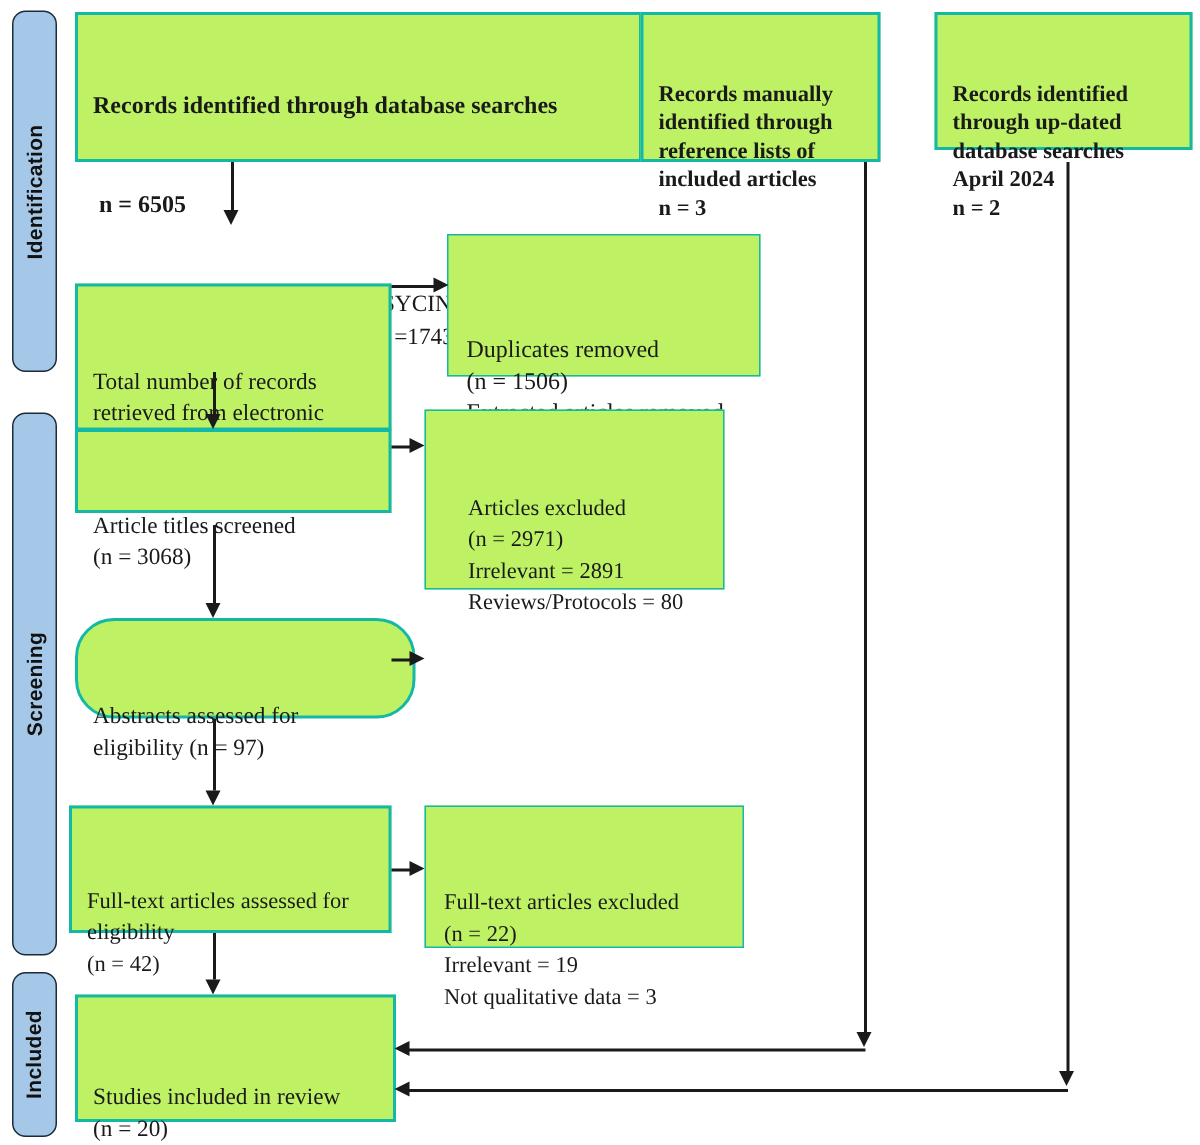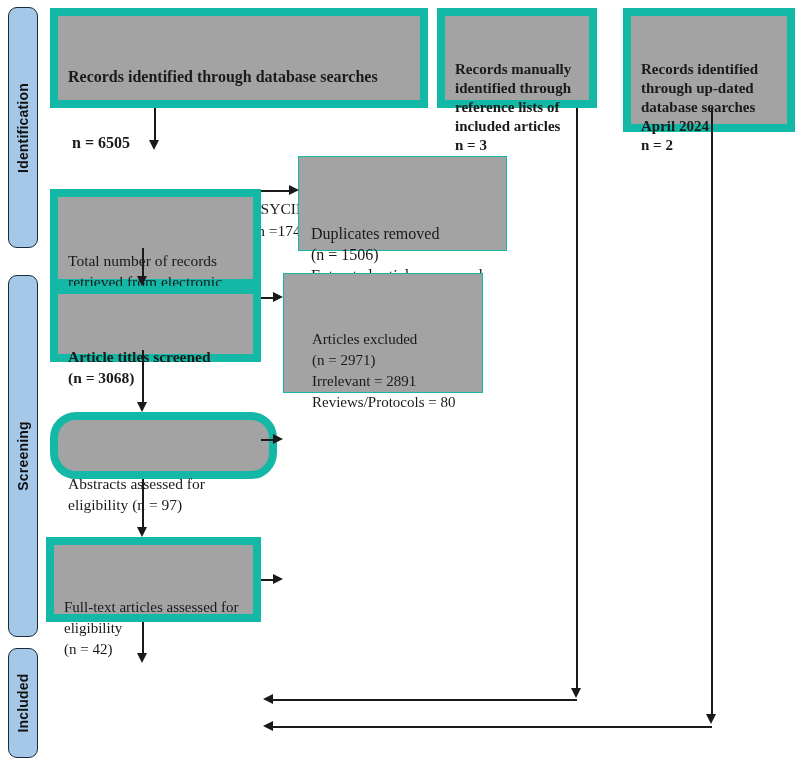--- a/index.html
+++ b/index.html
@@ -1,21 +1,21 @@
 <!DOCTYPE html>
 <html><head>
 <meta charset="utf-8">
 <style>
   html,body{margin:0;padding:0;background:#ffffff;}
   .stage{
     position:relative;width:800px;height:763px;background:#ffffff;overflow:hidden;
     font-family:"Liberation Serif","DejaVu Serif",serif;color:#1a1a1a;
   }
   .box{
-    position:absolute;background:#a3a3a3;border:8px solid #14b8a6;box-sizing:border-box;
+    position:absolute;background:#bef264;border:2px solid #14b8a6;box-sizing:border-box;
     font-size:15.5px;line-height:21px;white-space:pre;color:#1a1a1a;
   }
   .box.thin{border-width:1.5px;}
   .pill{
     position:absolute;background:#a6c8e8;border:1.6px solid #1c2b3a;border-radius:9px;
     box-sizing:border-box;display:flex;align-items:center;justify-content:center;
   }
   .pill span{
     transform:rotate(-90deg);white-space:nowrap;
     font-family:"Liberation Sans","DejaVu Sans",sans-serif;font-weight:bold;
@@ -63,71 +63,81 @@
     <div class="db-grid">
       <div>CINAHL</div>
       <div>PUBMED</div>
       <div>PSYCINFO</div>
       <div>(n = 1106)</div>
       <div>(n = 1728)</div>
       <div>(n =1743 )</div>
     </div>
   </div>
 
-  <div class="box box-b" style="left:437px;top:8px;width:160px;height:100px;">
+  <div class="box box-b" style="left:427px;top:8px;width:160px;height:100px;">
     <div>Records manually
 identified through
 reference lists of
 included articles
 n = 3</div>
   </div>
 
-  <div class="box box-c" style="left:623px;top:8px;width:172px;height:124px;">
+  <div class="box box-c" style="left:623px;top:8px;width:172px;height:92px;">
     <div>Records identified
 through up-dated
 database searches
 April 2024
 n = 2</div>
   </div>
 
   <div class="box box-d" style="left:50px;top:150px;width:211px;height:98px;">
     <div>Total number of records
 retrieved from electronic
 databases
 (n = 4577)</div>
   </div>
   <div class="box thin box-e" style="left:298px;top:156px;width:209px;height:95px;">
     <div>Duplicates removed
 (n = 1506)
 Extracted articles removed
 (n = 3)</div>
   </div>
 
-  <div class="box box-f" style="left:50px;top:286px;width:211px;height:76px;font-weight:bold;">
+  <div class="box box-f" style="left:50px;top:286px;width:211px;height:56px;">
     <div>Article titles screened
 (n = 3068)</div>
   </div>
   <div class="box thin box-g" style="left:283px;top:273px;width:200px;height:120px;">
     <div>Articles excluded
 (n = 2971)
 Irrelevant = 2891
 Reviews/Protocols = 80</div>
   </div>
 
   <div class="box box-h" style="left:50px;top:412px;width:227px;height:67px;border-radius:26px;">
     <div>Abstracts assessed for
 eligibility (n = 97)</div>
   </div>
 
   <div class="box box-j" style="left:46px;top:537px;width:215px;height:85px;">
     <div>Full-text articles assessed for
 eligibility
 (n = 42)</div>
   </div>
+  <div class="box thin box-k" style="left:283px;top:537px;width:213px;height:95px;">
+    <div>Full-text articles excluded
+(n = 22)
+Irrelevant = 19
+Not qualitative data = 3</div>
+  </div>
 
+  <div class="box box-l" style="left:50px;top:663px;width:214px;height:85px;border-width:2.5px;">
+    <div>Studies included in review
+(n = 20)</div>
+  </div>
 
   <div class="vline" style="left:154px;top:108px;height:34px;"></div>
   <div class="arr-down" style="left:149px;top:140px;"></div>
 
   <div class="hline" style="left:261px;top:190px;width:29px;"></div>
   <div class="arr-right" style="left:289px;top:185px;"></div>
 
   <div class="vline" style="left:142px;top:248px;height:30px;"></div>
   <div class="arr-down" style="left:137px;top:276px;"></div>
 

